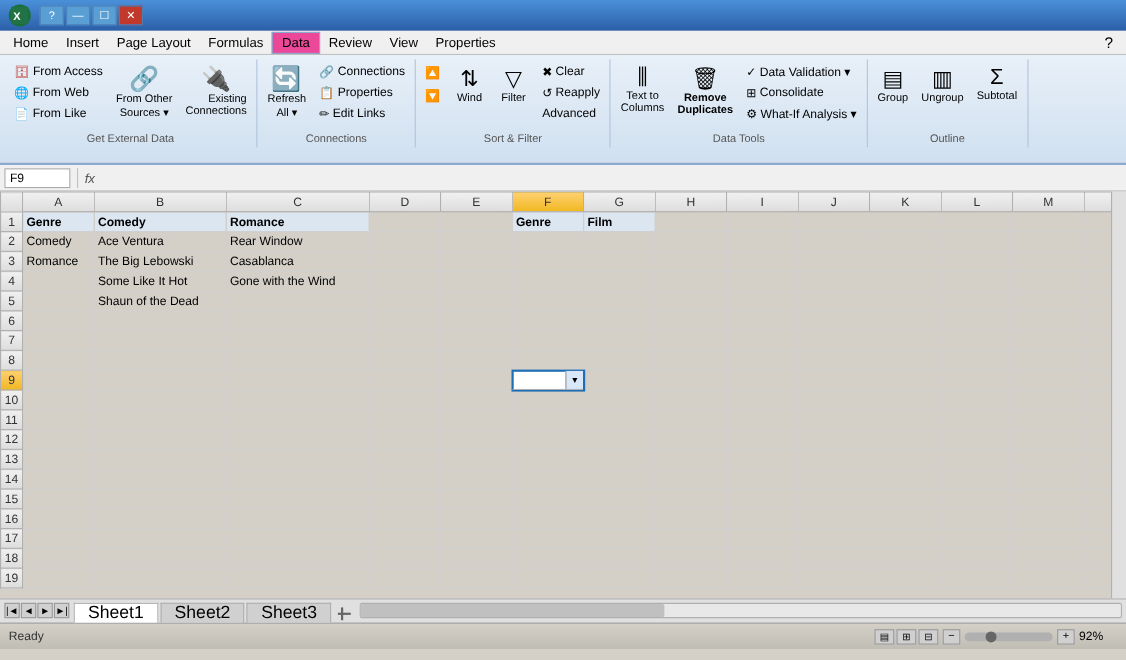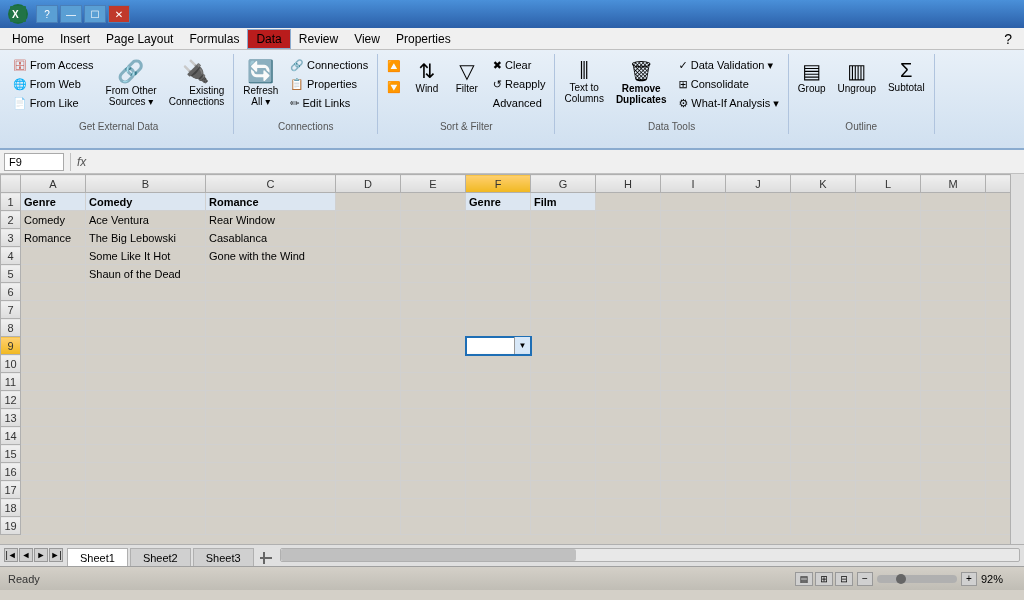--- a/index.html
+++ b/index.html
@@ -31,21 +31,21 @@
       padding: 0 4px;
     }
     .menu-item {
       padding: 2px 8px;
       font-size: 12px;
       cursor: pointer;
       height: 20px;
       display: flex;
       align-items: center;
     }
-    .menu-item.active { background: #b91c1c; border: 1px solid #8aabcf; }
+    .menu-item.active { background: #ec4899; border: 1px solid #8aabcf; }
 
     
     .ribbon {
       background: linear-gradient(to bottom, #e8f0f8 0%, #d0e0f0 100%);
       border-bottom: 2px solid #8aabcf;
       padding: 4px 0 0 0;
       min-height: 100px;
     }
     .ribbon-groups {
       display: flex;
@@ -231,21 +231,21 @@
       display: flex;
       align-items: center;
       border-top: 1px solid #a0a0a0;
       padding: 0 8px;
       justify-content: space-between;
     }
     .status-left { font-size: 11px; color: #333; }
     .status-right { display: flex; align-items: center; gap: 4px; }
     .sheet-tab {
       padding: 2px 12px;
-      font-size: 11px;
+      font-size: 16px;
       cursor: pointer;
       border: 1px solid #b0b0b0;
       border-bottom: none;
       background: #d0d0d0;
       margin-right: 2px;
       height: 18px;
       display: flex;
       align-items: center;
     }
     .sheet-tab.active { background: white; color: #000; }

